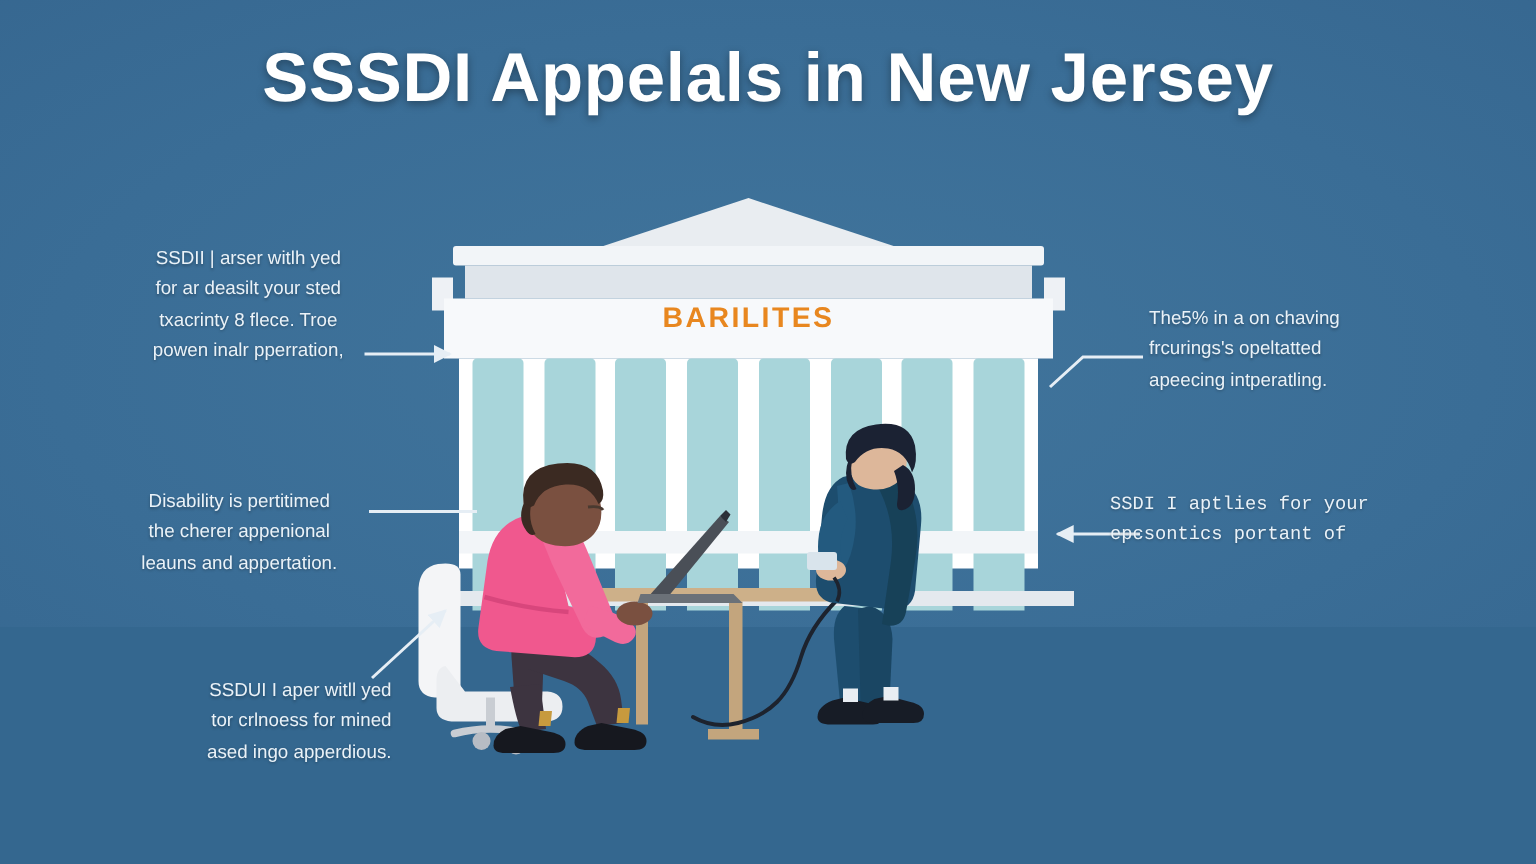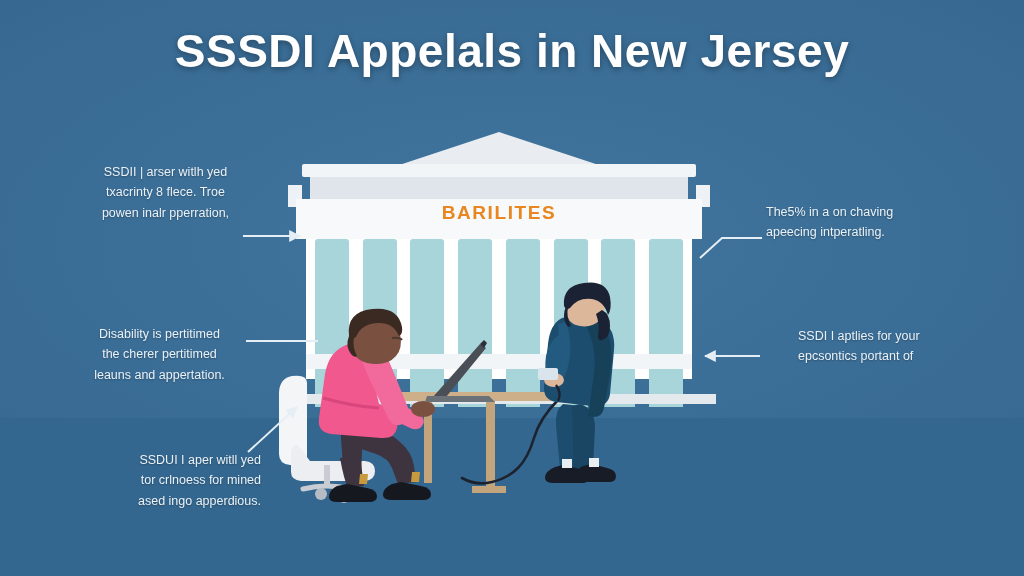--- a/index.html
+++ b/index.html
@@ -148,21 +148,21 @@
     line-height:1.62;
     text-shadow:0 1px 2px rgba(0,0,0,0.30);
   }
   .callout.left{ text-align:center; width:195px; }
   .callout.right{ text-align:left; width:195px; }
 
   #callout-tl{ left:68px;  top:162px; }
   #callout-ml{ left:62px;  top:324px; }
   #callout-bl{ left:66px;  top:450px;text-align:right; }
   #callout-tr{ left:766px; top:202px; }
-  #callout-mr{ left:798px; top:326px; }
+  #callout-mr{ left:740px; top:326px;font-family:Liberation Mono, monospace; }
 
   
   #connectors{position:absolute;left:0;top:0;width:1024px;height:576px;}
 </style>
 </head>
 <body>
 
 <div id="stage">
 
   <div id="bg-gradient"></div>
@@ -291,38 +291,40 @@
 
     <line x1="248" y1="452" x2="297" y2="407" stroke="#e6eef5" stroke-width="2" marker-end="url(#arrow-r)"></line>
 
     <polyline points="700,258 722,238 762,238" stroke="#e6eef5" stroke-width="2" fill="none"></polyline>
 
     <line x1="760" y1="356" x2="705" y2="356" stroke="#e6eef5" stroke-width="2" marker-end="url(#arrow-r)"></line>
   </svg>
 
   <div class="callout left" id="callout-tl">
     <div>SSDII | arser witlh yed</div>
+    <div>for ar deasilt your sted</div>
     <div>txacrinty 8 flece. Troe</div>
     <div>powen inalr pperration,</div>
   </div>
 
   <div class="callout left" id="callout-ml">
     <div>Disability is pertitimed</div>
-    <div>the cherer pertitimed</div>
+    <div>the cherer appenional</div>
     <div>leauns and appertation.</div>
   </div>
 
   <div class="callout left" id="callout-bl">
     <div>SSDUI I aper witll yed</div>
     <div>tor crlnoess for mined</div>
     <div>ased ingo apperdious.</div>
   </div>
 
   <div class="callout right" id="callout-tr">
     <div>The5% in a on chaving</div>
+    <div>frcurings's opeltatted</div>
     <div>apeecing intperatling.</div>
   </div>
 
   <div class="callout right" id="callout-mr">
     <div>SSDI I aptlies for your</div>
     <div>epcsontics portant of</div>
   </div>
 
 </div>
 

